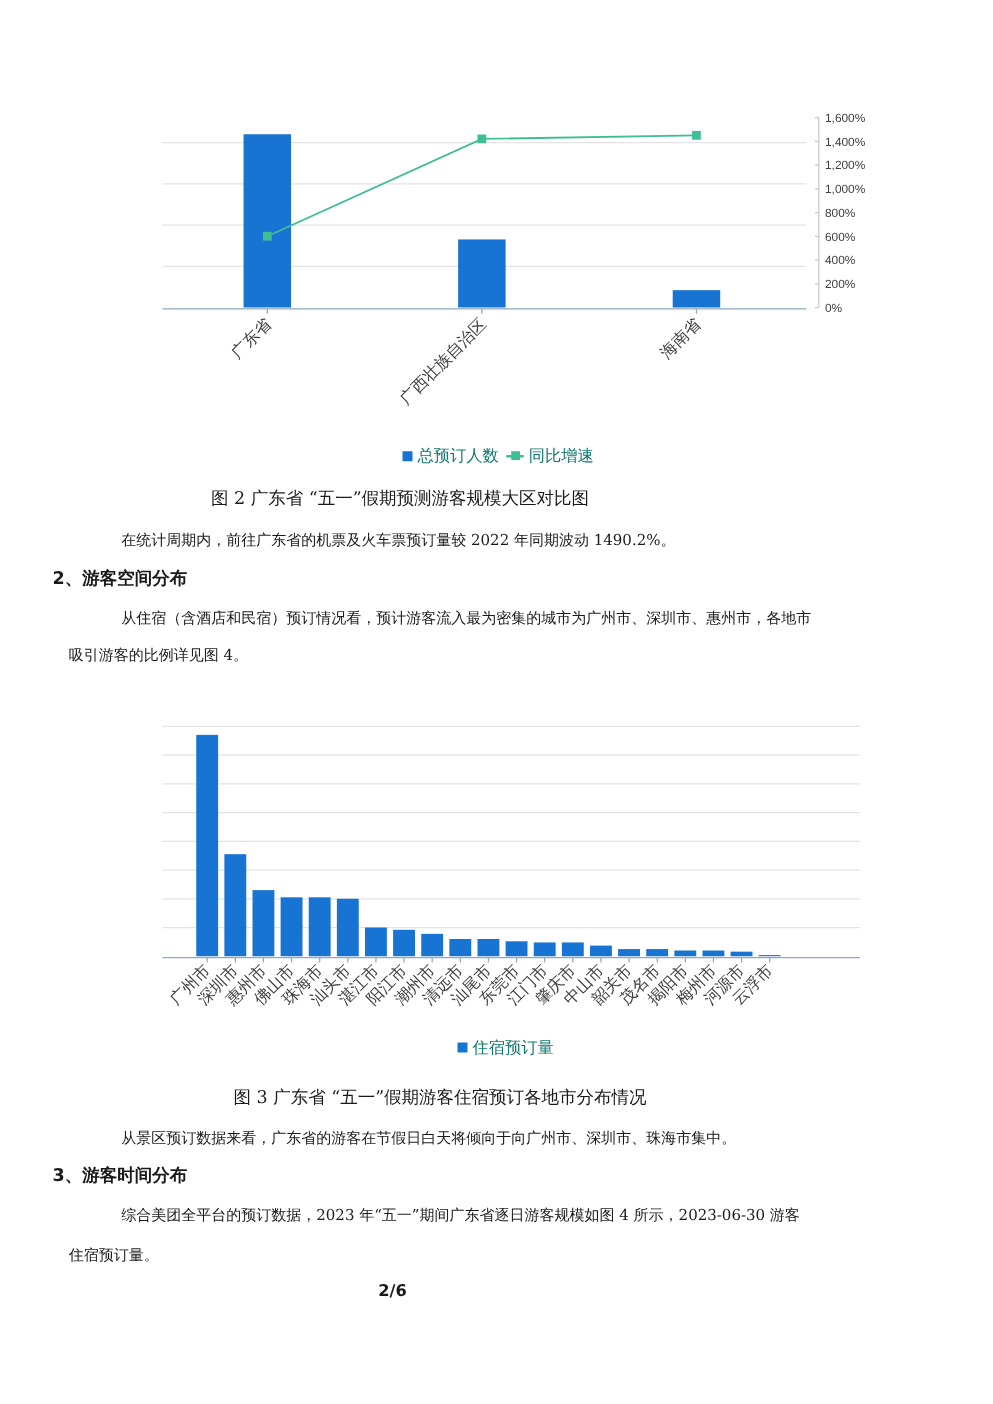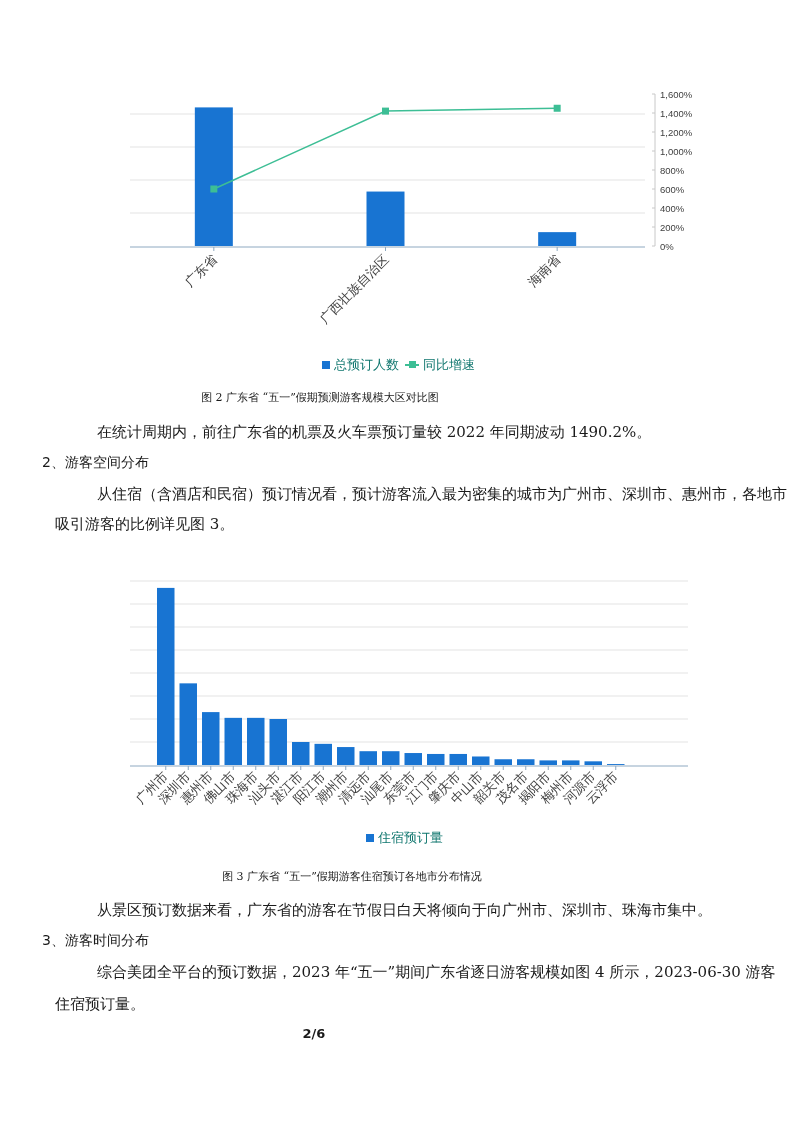--- a/index.html
+++ b/index.html
@@ -1,21 +1,21 @@
 <!DOCTYPE html>
 <html><head>
 <meta charset="utf-8">
 <style>
   html, body { margin: 0; padding: 0; background: #ffffff; }
   body { width: 794px; height: 1123px; position: relative; overflow: hidden;
          font-family: "DejaVu Serif", "Liberation Serif", serif; color: #1a1a1a; }
   .abs { position: absolute; }
-  .para { font-size: 15px; line-height: 20px; white-space: nowrap; }
-  .heading { font-size: 14px; font-weight: normal; font-family: "DejaVu Sans", sans-serif; }
-  .caption { font-size: 11px; text-align: center; width: 640px; left: 0; }
+  .para { font-size: 12px; line-height: 20px; white-space: nowrap; }
+  .heading { font-size: 14px; font-weight: bold; font-family: "DejaVu Sans", sans-serif; }
+  .caption { font-size: 14px; text-align: center; width: 640px; left: 0; }
   .chart-svg { position: absolute; left: 0; top: 0; }
   .xlabel { font-size: 13px; fill: #404040; font-family: "DejaVu Sans", sans-serif; }
   .ylabel { font-size: 9.5px; fill: #404040; font-family: "Liberation Sans", sans-serif; }
   .legend { font-size: 13px; color: #0f766e; font-family: "DejaVu Sans", sans-serif; white-space: nowrap; display: flex; align-items: center; }
   .legend .sw { display: inline-block; width: 8px; height: 8px; margin-right: 4px; }
   .legend .line-sw { display: inline-block; width: 14px; height: 2px; position: relative; margin: 0 4px 0 6px; }
   .legend .line-sw::after { content: ""; position: absolute; left: 4px; top: -3px; width: 7px; height: 7px; background: inherit; }
   .page-num { font-size: 13px; font-weight: bold; font-family: "DejaVu Sans", sans-serif; text-align: center; width: 628px; left: 0; }
 </style>
 </head>
@@ -66,21 +66,21 @@
   <span class="sw" style="background:#1874D2;"></span>
   <span>总预订人数</span>
   <span class="line-sw" style="background:#3DBE95;"></span>
   <span>同比增速</span>
 </div>
 <div class="abs caption" style="top:390px;">图 2   广东省 “五一”假期预测游客规模大区对比图</div>
 
 <div class="abs para" style="left:97px;top:422px;">在统计周期内，前往广东省的机票及火车票预订量较 2022 年同期波动 1490.2%。</div>
 <div class="abs heading" style="left:42px;top:454px;">2、游客空间分布</div>
 <div class="abs para" style="left:97px;top:484px;">从住宿（含酒店和民宿）预订情况看，预计游客流入最为密集的城市为广州市、深圳市、惠州市，各地市</div>
-<div class="abs para" style="left:55px;top:514px;">吸引游客的比例详见图 3。</div>
+<div class="abs para" style="left:55px;top:514px;">吸引游客的比例详见图 4。</div>
 
 <div class="abs" style="left:0;top:560px;width:794px;height:300px;">
   <svg id="chart2" class="chart-svg" width="794" height="300">
       <line x1="130" x2="688" y1="182" y2="182" stroke="#E3E3E3" stroke-width="1"></line>
       <line x1="130" x2="688" y1="159" y2="159" stroke="#E3E3E3" stroke-width="1"></line>
       <line x1="130" x2="688" y1="136" y2="136" stroke="#E3E3E3" stroke-width="1"></line>
       <line x1="130" x2="688" y1="113" y2="113" stroke="#E3E3E3" stroke-width="1"></line>
       <line x1="130" x2="688" y1="90" y2="90" stroke="#E3E3E3" stroke-width="1"></line>
       <line x1="130" x2="688" y1="67" y2="67" stroke="#E3E3E3" stroke-width="1"></line>
       <line x1="130" x2="688" y1="44" y2="44" stroke="#E3E3E3" stroke-width="1"></line>

